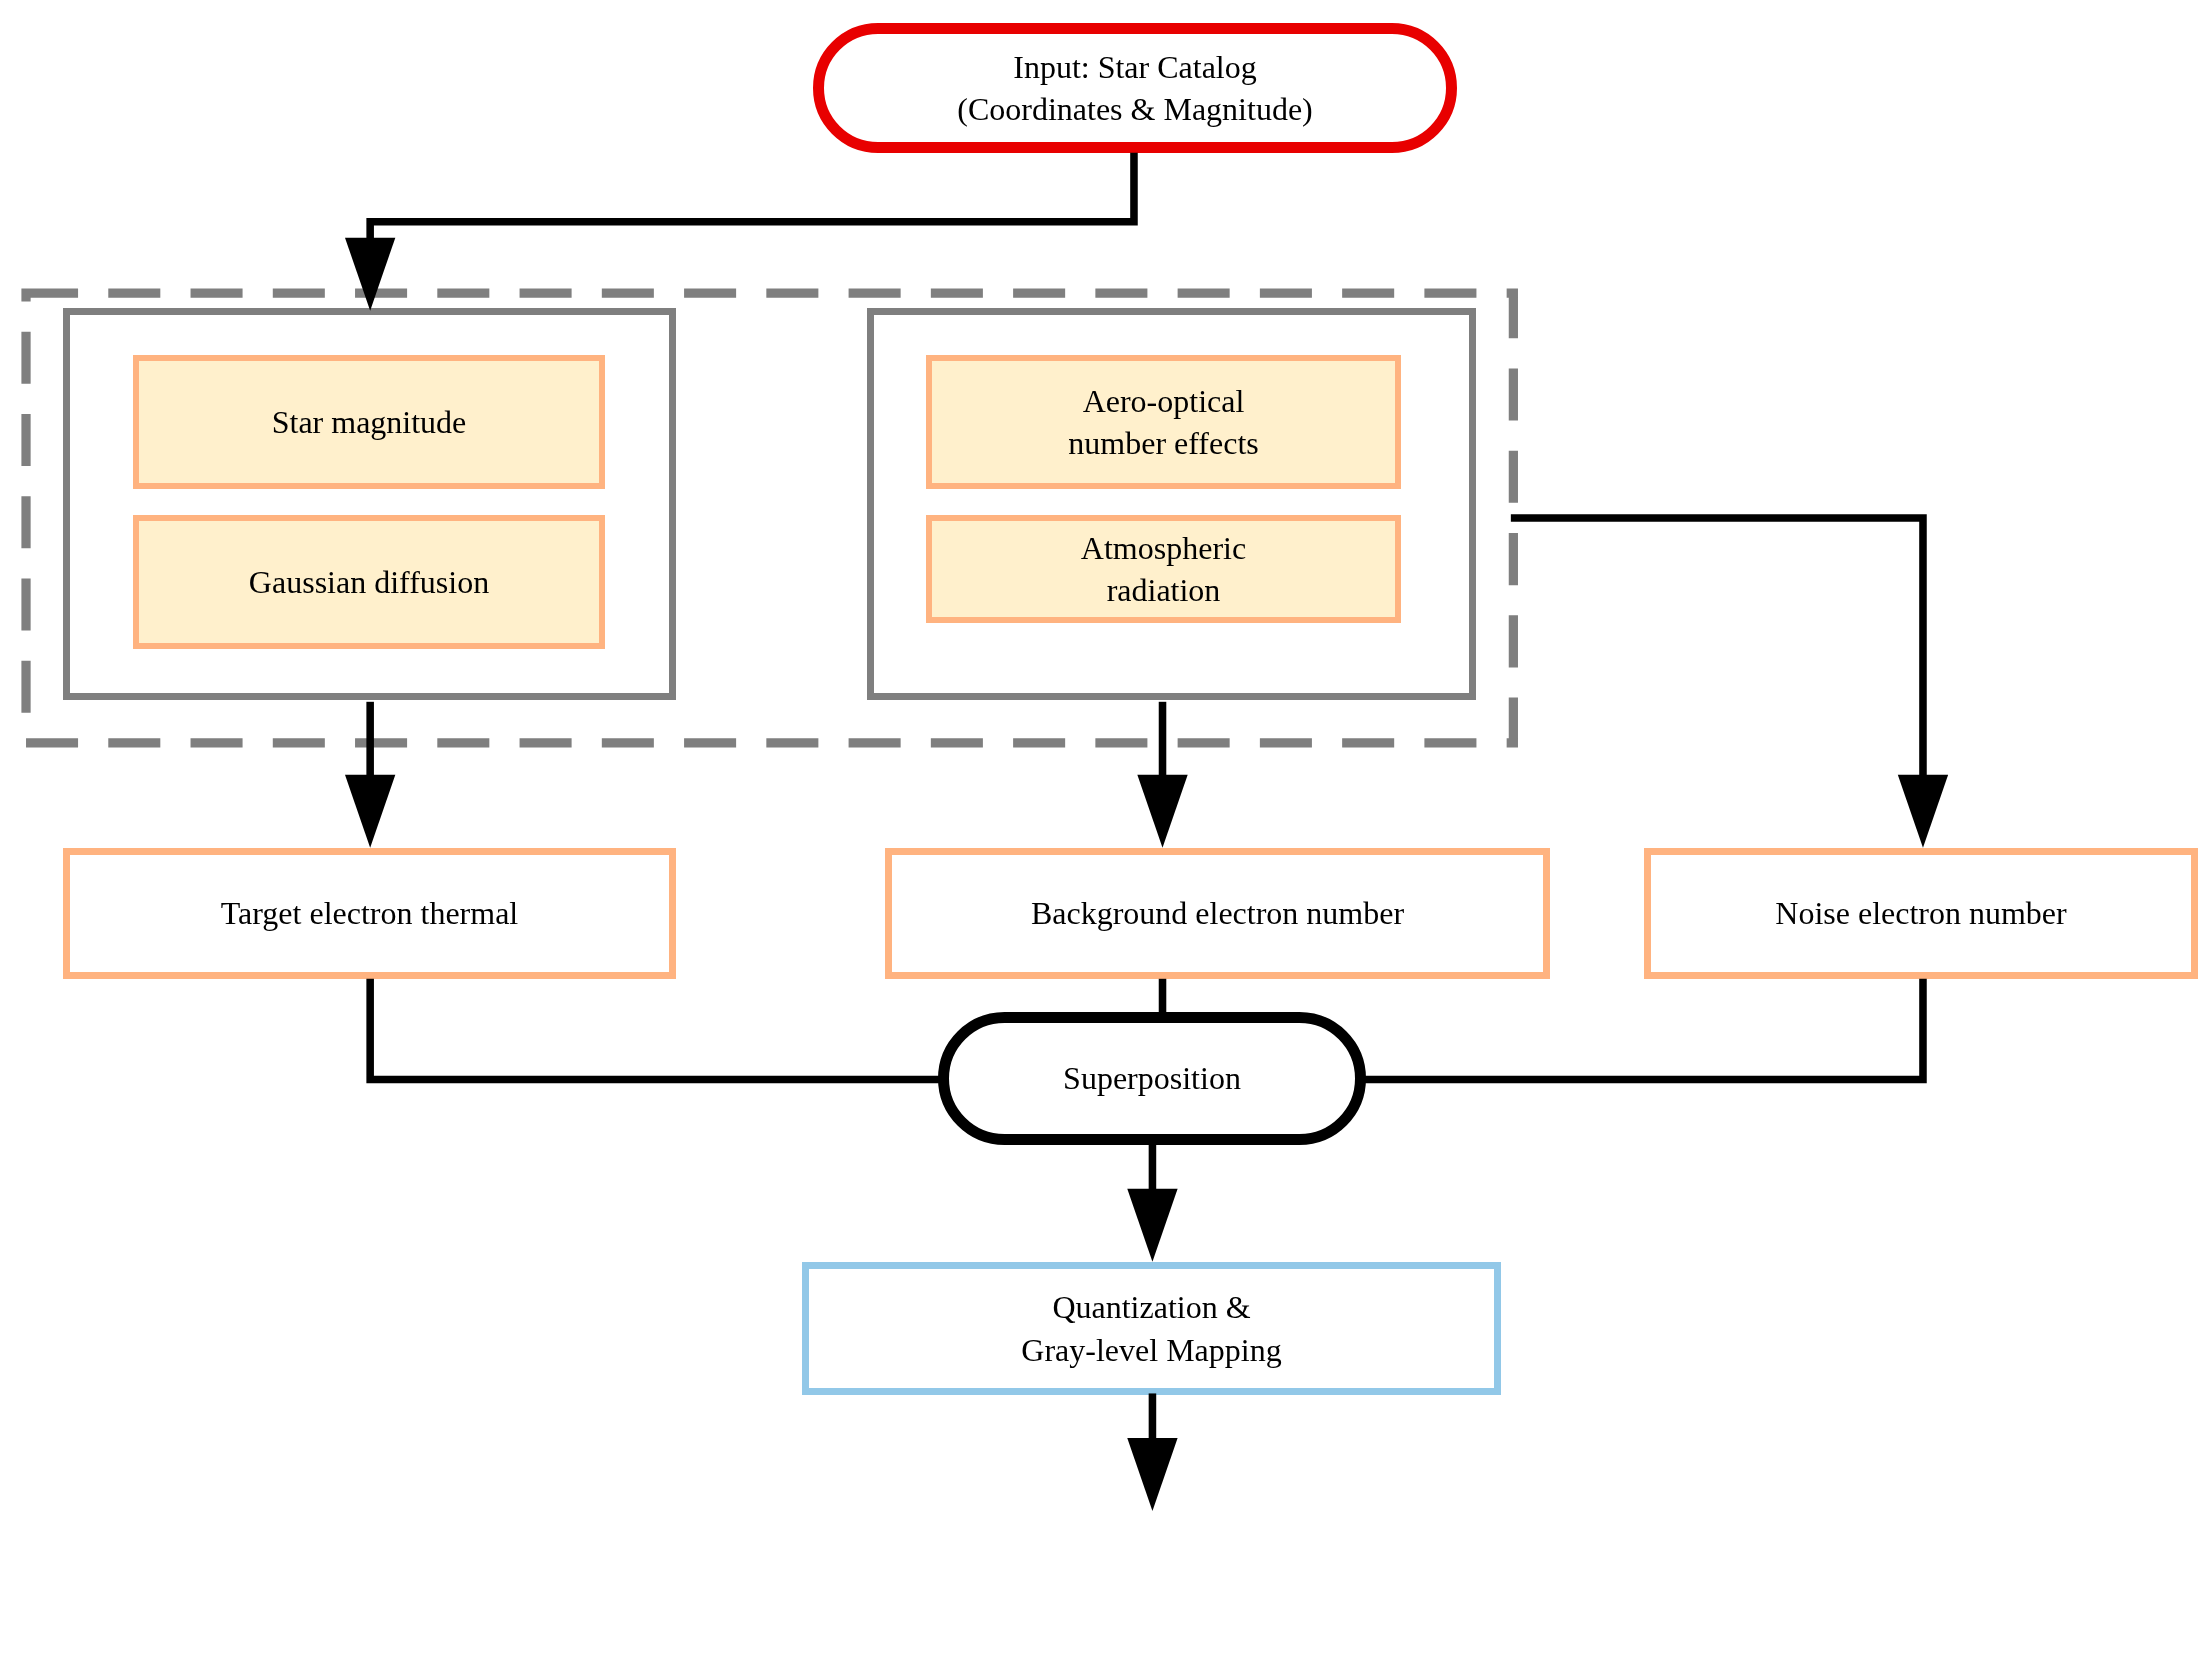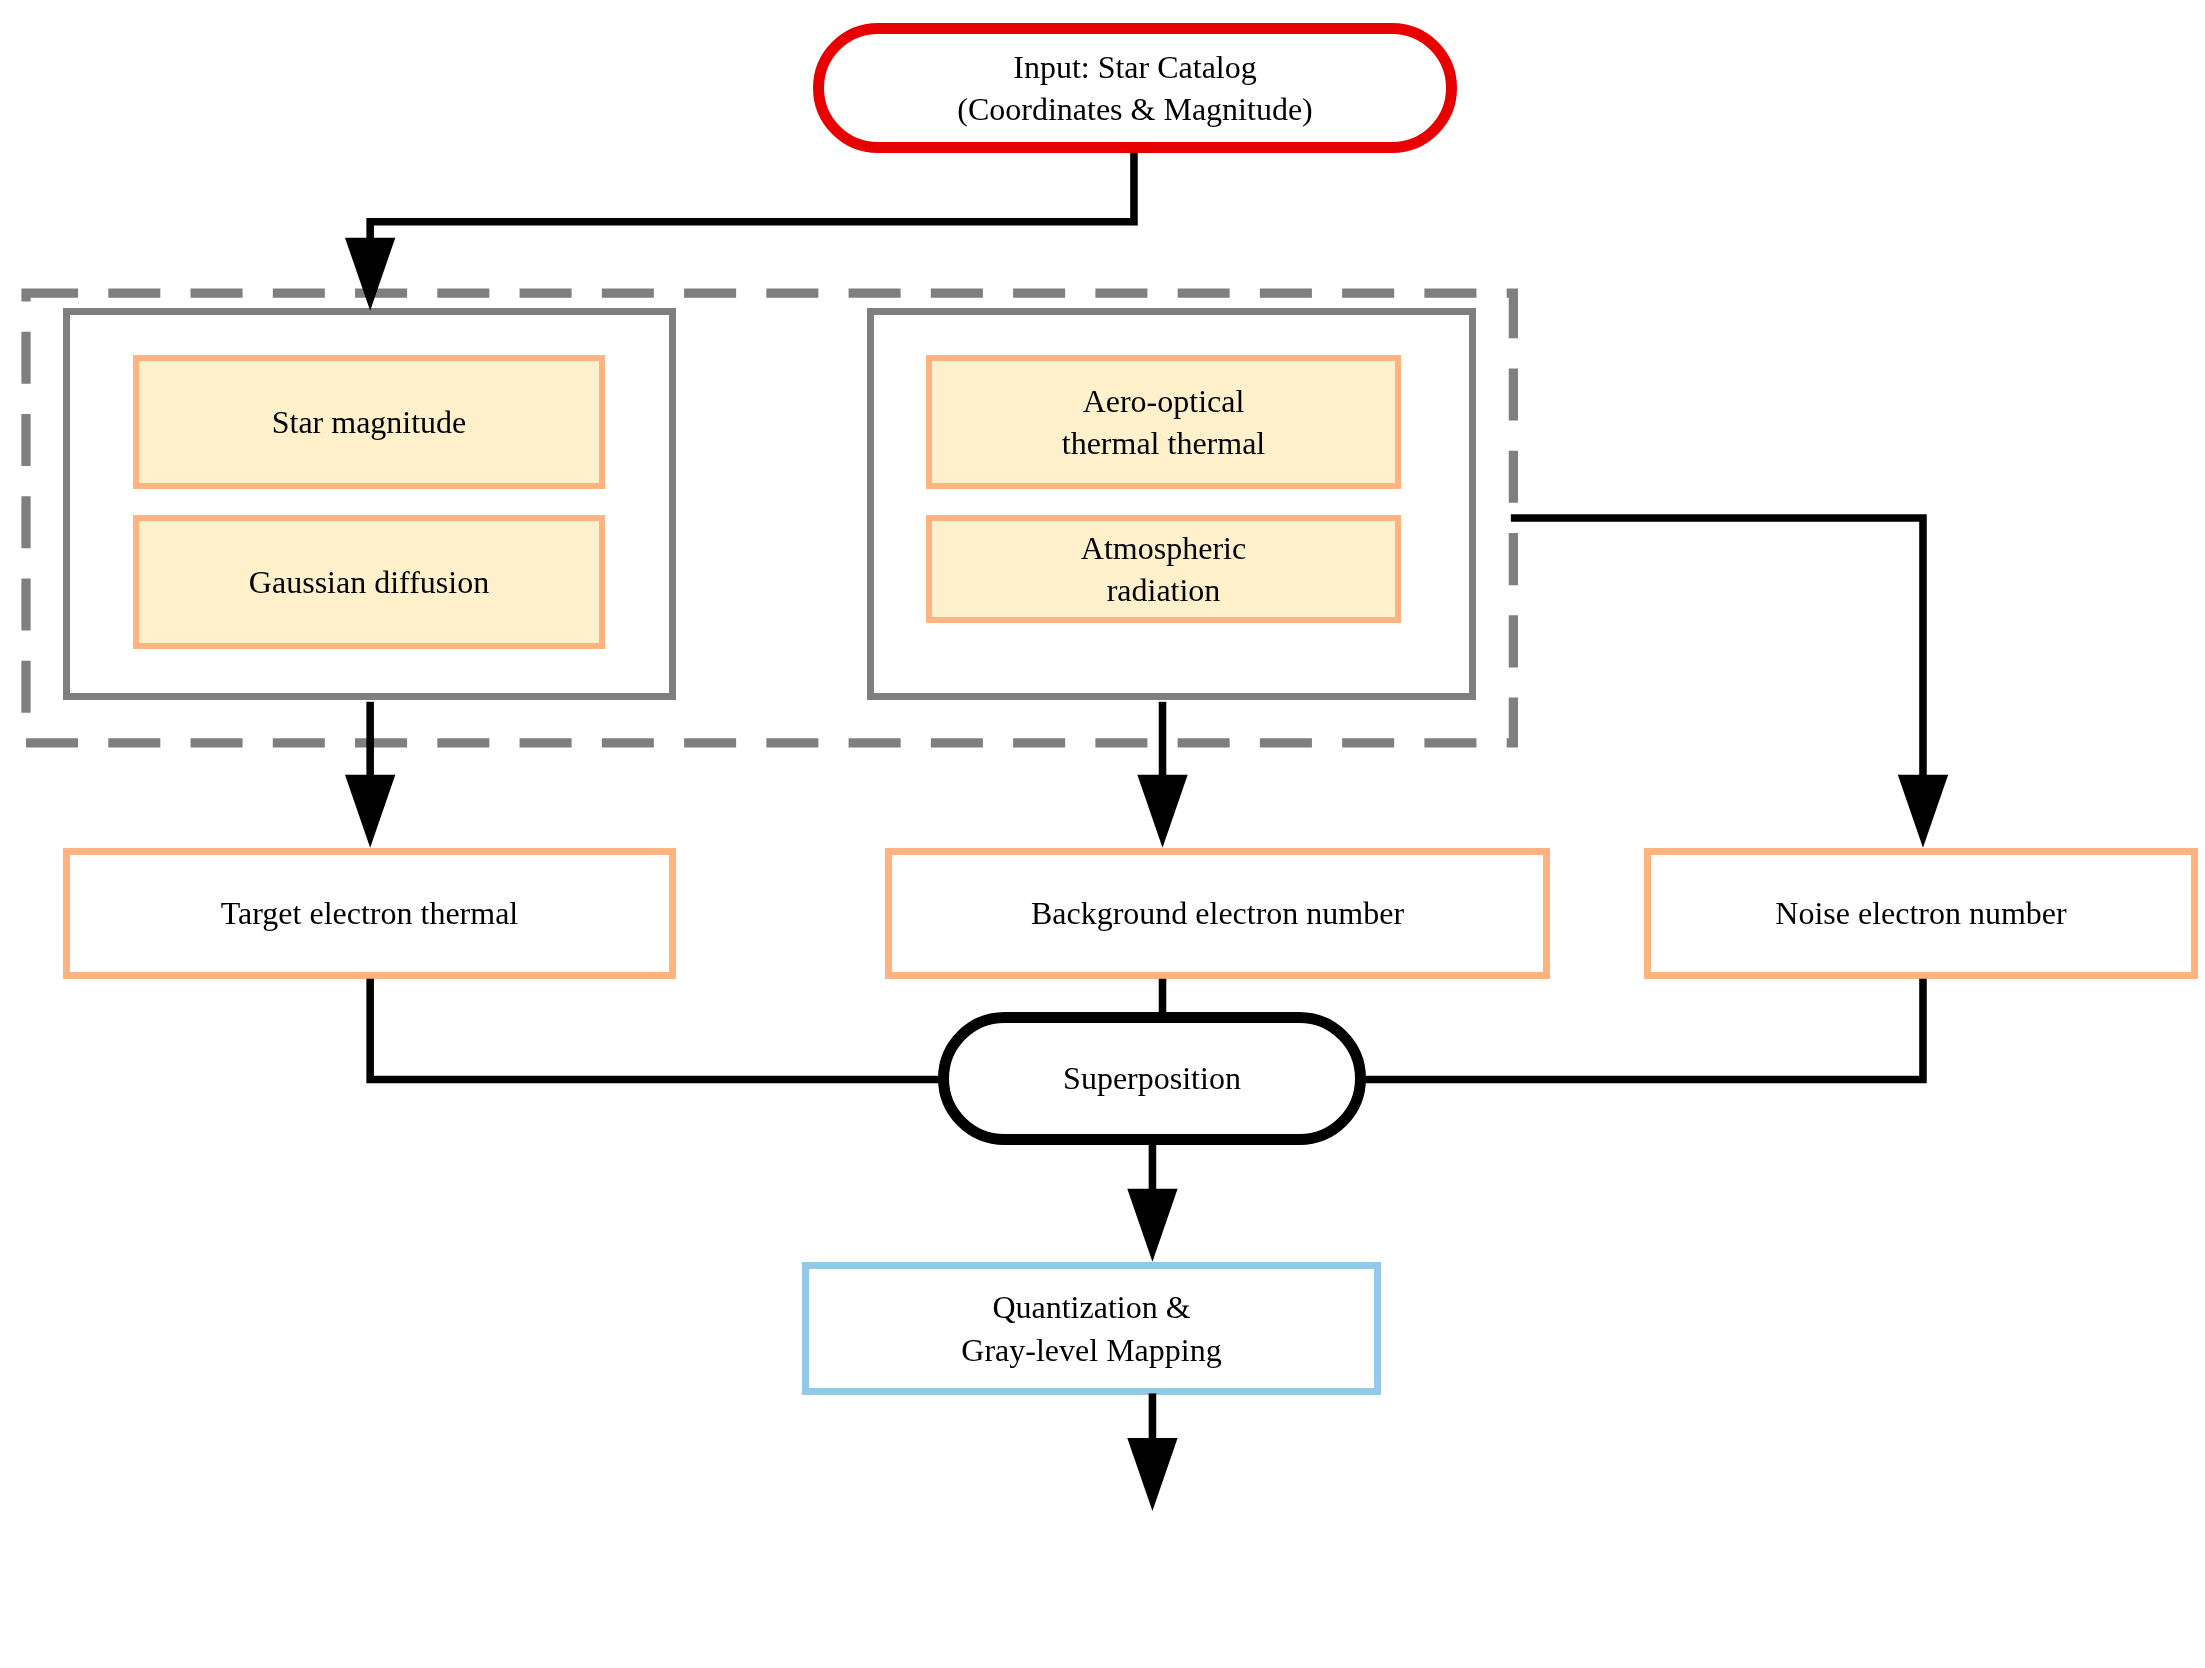--- a/index.html
+++ b/index.html
@@ -89,42 +89,42 @@
 
   <div class="node process-box" style="left:133px; top:355px; width:472px; height:134px;">
     <span class="label">Star magnitude</span>
   </div>
   <div class="node process-box" style="left:133px; top:515px; width:472px; height:134px;">
     <span class="label">Gaussian diffusion</span>
   </div>
 
   <div class="node process-box" style="left:926px; top:355px; width:475px; height:134px;">
     <span class="label">Aero-optical
-thermal thermal</span>
+number effects</span>
   </div>
   <div class="node process-box" style="left:926px; top:515px; width:475px; height:108px;">
     <span class="label">Atmospheric
 radiation</span>
   </div>
 
   <div class="node result-box" style="left:63px; top:848px; width:613px; height:131px;">
     <span class="label">Target electron thermal</span>
   </div>
   <div class="node result-box" style="left:885px; top:848px; width:665px; height:131px;">
     <span class="label">Background electron number</span>
   </div>
   <div class="node result-box" style="left:1644px; top:848px; width:554px; height:131px;">
     <span class="label">Noise electron number</span>
   </div>
 
   <div class="node stadium-black" style="left:938px; top:1012px; width:428px; height:133px;">
     <span class="label">Superposition</span>
   </div>
 
-  <div class="node quant-box" style="left:802px; top:1262px; width:579px; height:133px;">
+  <div class="node quant-box" style="left:802px; top:1262px; width:699px; height:133px;">
     <span class="label">Quantization &amp;
 Gray-level Mapping</span>
   </div>
 
 
   <svg id="connectors" viewBox="0 0 2627 1987" xmlns="http://www.w3.org/2000/svg">
 
     <rect class="dashed-rect" x="31" y="349" width="1772" height="536" stroke-dasharray="62 36"></rect>
 
     <polyline class="edge" points="1351,182 1351,264 441,264 441,286"></polyline>

